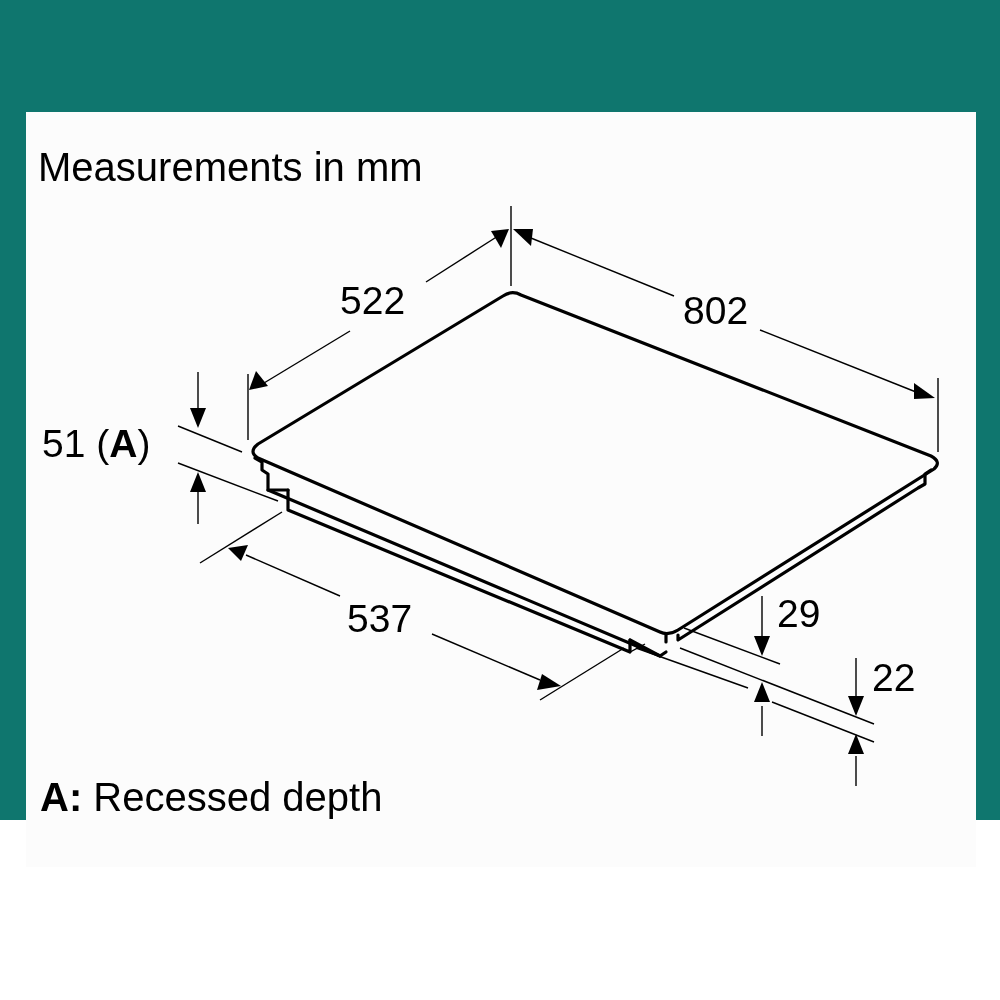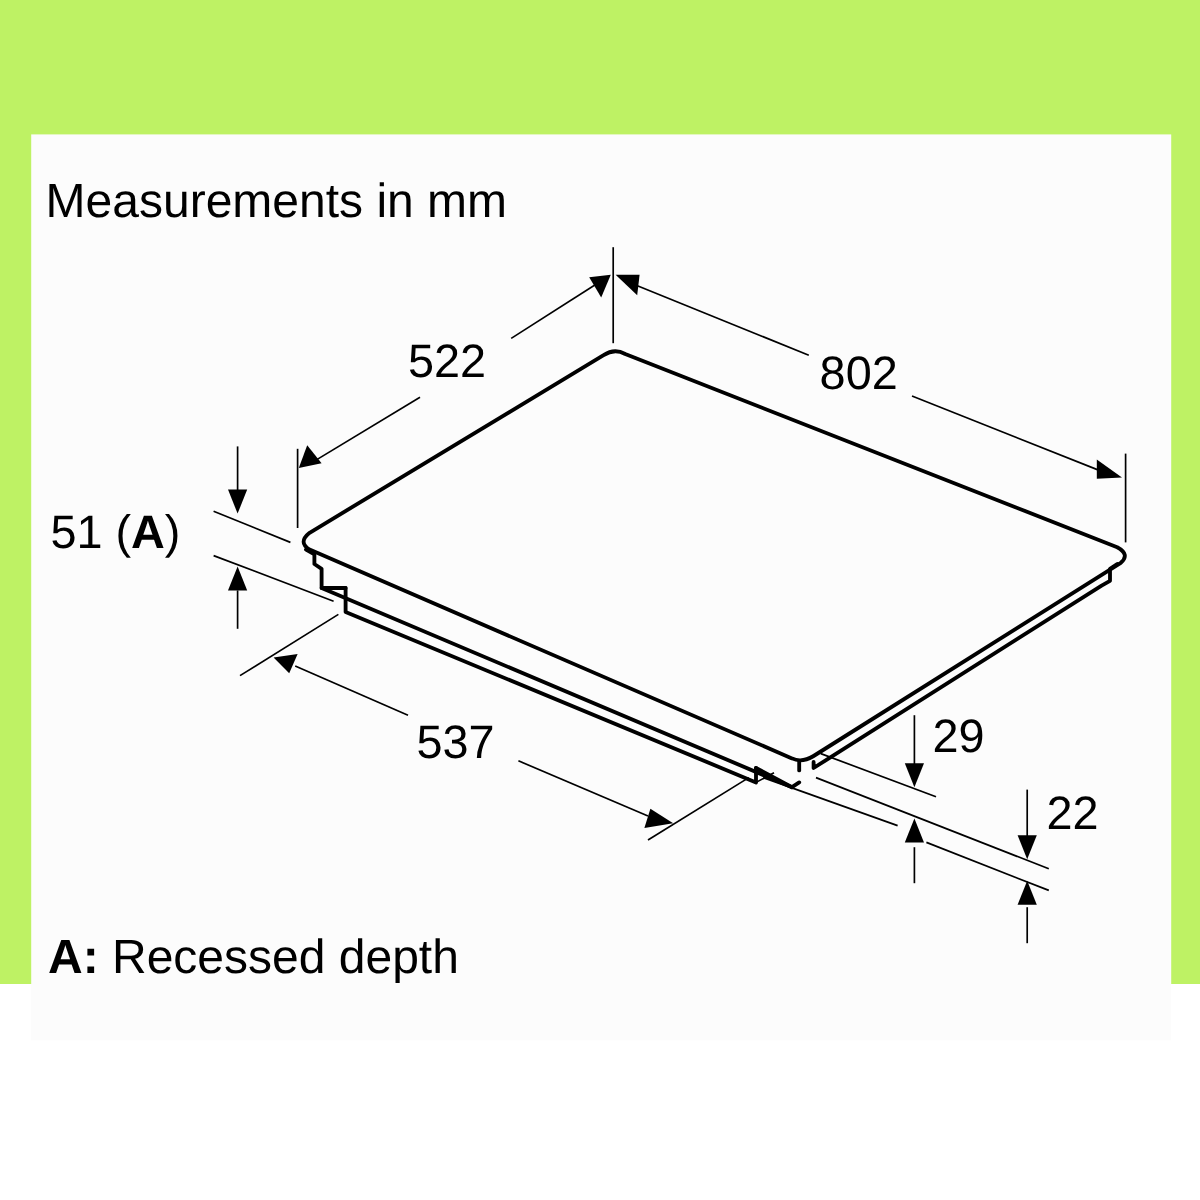--- a/index.html
+++ b/index.html
@@ -7,21 +7,21 @@
       padding: 0;
       width: 1000px;
       height: 1000px;
       background: #ffffff;
       overflow: hidden;
     }
     .canvas {
       position: relative;
       width: 1000px;
       height: 820px;
-      background: #bef264;
+      background: #0f766e;
     }
     .panel {
       position: absolute;
       left: 26px;
       top: 112px;
       width: 950px;
       height: 755px;
       background: #fcfcfc;
     }
     svg.drawing {

